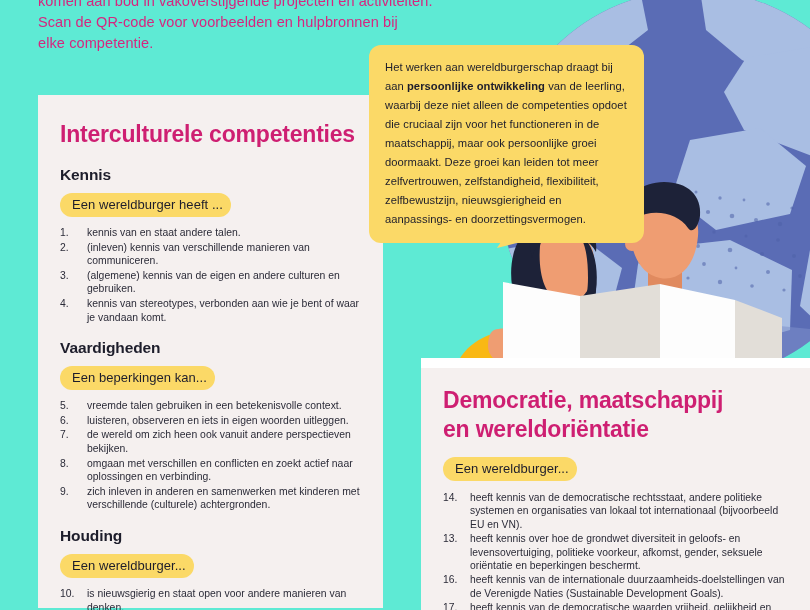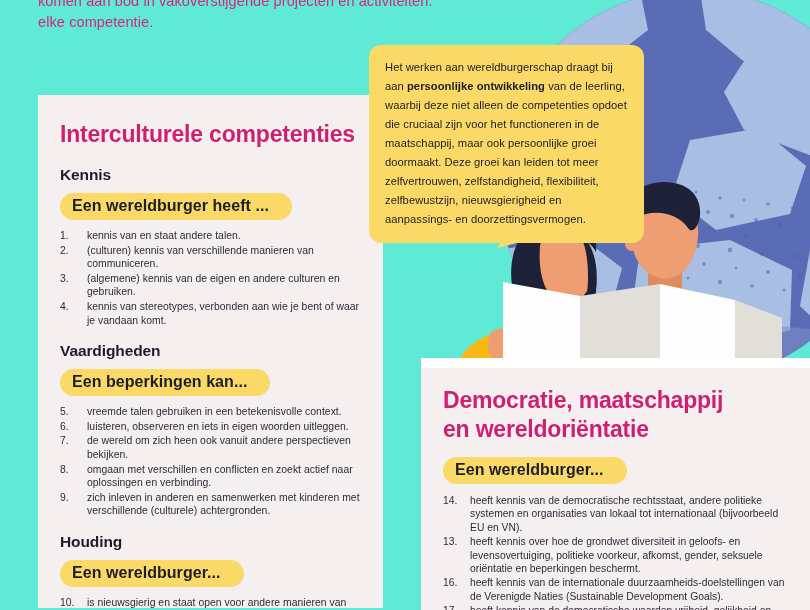--- a/index.html
+++ b/index.html
@@ -56,22 +56,22 @@
   .card-left h1.card-title{ font-size:23px; line-height:27px; }
   .card-right h1.card-title{ font-size:23px; line-height:29px; }
 
   h2.sect{
     color:#1d1d2b; font-size:15.5px; font-weight:700;
     letter-spacing:-.1px;
   }
 
   .pill{
     display:inline-block; background:#fbd967;
-    border-radius:999px; padding:4px 23px 5px 12px;
-    font-size:16px; font-weight:700; color:#1d1d2b;
+    border-radius:999px; padding:4px 8px 5px 12px;
+    font-size:13px; font-weight:400; color:#1d1d2b;
     letter-spacing:.05px;
   }
 
   ol.items{ list-style:none; counter-reset:none; }
   ol.items li{
     position:relative; padding-left:27px;
     font-size:10.4px; line-height:13.6px; color:#2b2b38;
     margin-bottom:1px; letter-spacing:.02px;
   }
   ol.items li .num{
@@ -224,20 +224,21 @@
           <path d="M735 300 L782 318 L782 400 L735 400 Z" fill="#e2ded8"></path>
         </g>
 
         <rect x="421" y="358" width="389" height="14" fill="#ffffff"></rect>
       </g>
     </svg>
   </div>
 
   <div class="intro">
     <span class="ln">komen aan bod in vakoverstijgende projecten en activiteiten.</span>
+    <span class="ln">Scan de QR-code voor voorbeelden en hulpbronnen bij</span>
     <span class="ln">elke competentie.</span>
   </div>
 
   <svg class="tail" width="62" height="72" viewBox="0 0 62 72">
     <path d="M62 0 L62 56 L0 72 L30 26 Z" fill="#fbd967"></path>
   </svg>
   <div class="callout">
     <p><span>Het werken aan wereldburgerschap draagt bij aan </span><b>persoonlijke ontwikkeling</b><span> van de leerling, waarbij deze niet alleen de competenties opdoet die cruciaal zijn voor het functioneren in de maatschappij, maar ook persoonlijke groei doormaakt. Deze groei kan leiden tot meer zelfvertrouwen, zelfstandigheid, flexibiliteit, zelfbewustzijn, nieuwsgierigheid en aanpassings- en doorzettingsvermogen.</span></p>
   </div>
 
@@ -246,21 +247,21 @@
 
     <div class="sp-title"></div>
 
     
     <h2 class="sect">Kennis</h2>
     <div class="sp-b"></div>
     <span class="pill">Een wereldburger heeft ...</span>
     <div class="sp-c"></div>
     <ol class="items">
       <li><span class="num">1.</span><span>kennis van en staat andere talen.</span></li>
-      <li><span class="num">2.</span><span>(culturen) kennis van verschillende manieren van communiceren.</span></li>
+      <li><span class="num">2.</span><span>(inleven) kennis van verschillende manieren van communiceren.</span></li>
       <li><span class="num">3.</span><span>(algemene) kennis van de eigen en andere culturen en gebruiken.</span></li>
       <li><span class="num">4.</span><span>kennis van stereotypes, verbonden aan wie je bent of waar je vandaan komt.</span></li>
     </ol>
 
     <div class="sp-a"></div>
 
     
     <h2 class="sect">Vaardigheden</h2>
     <div class="sp-b"></div>
     <span class="pill">Een beperkingen kan...</span>

